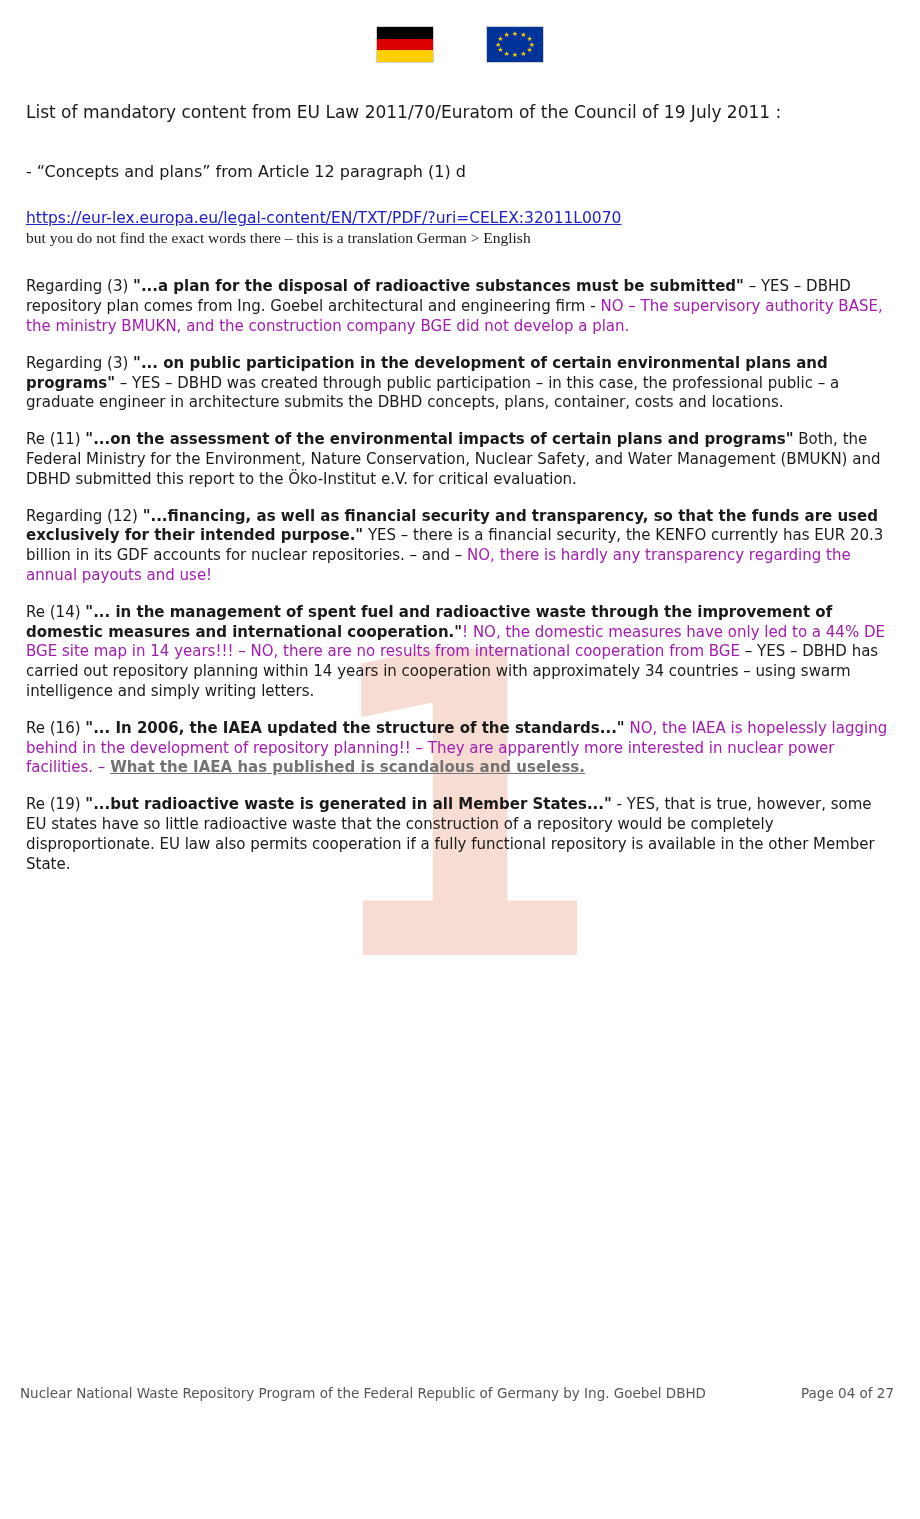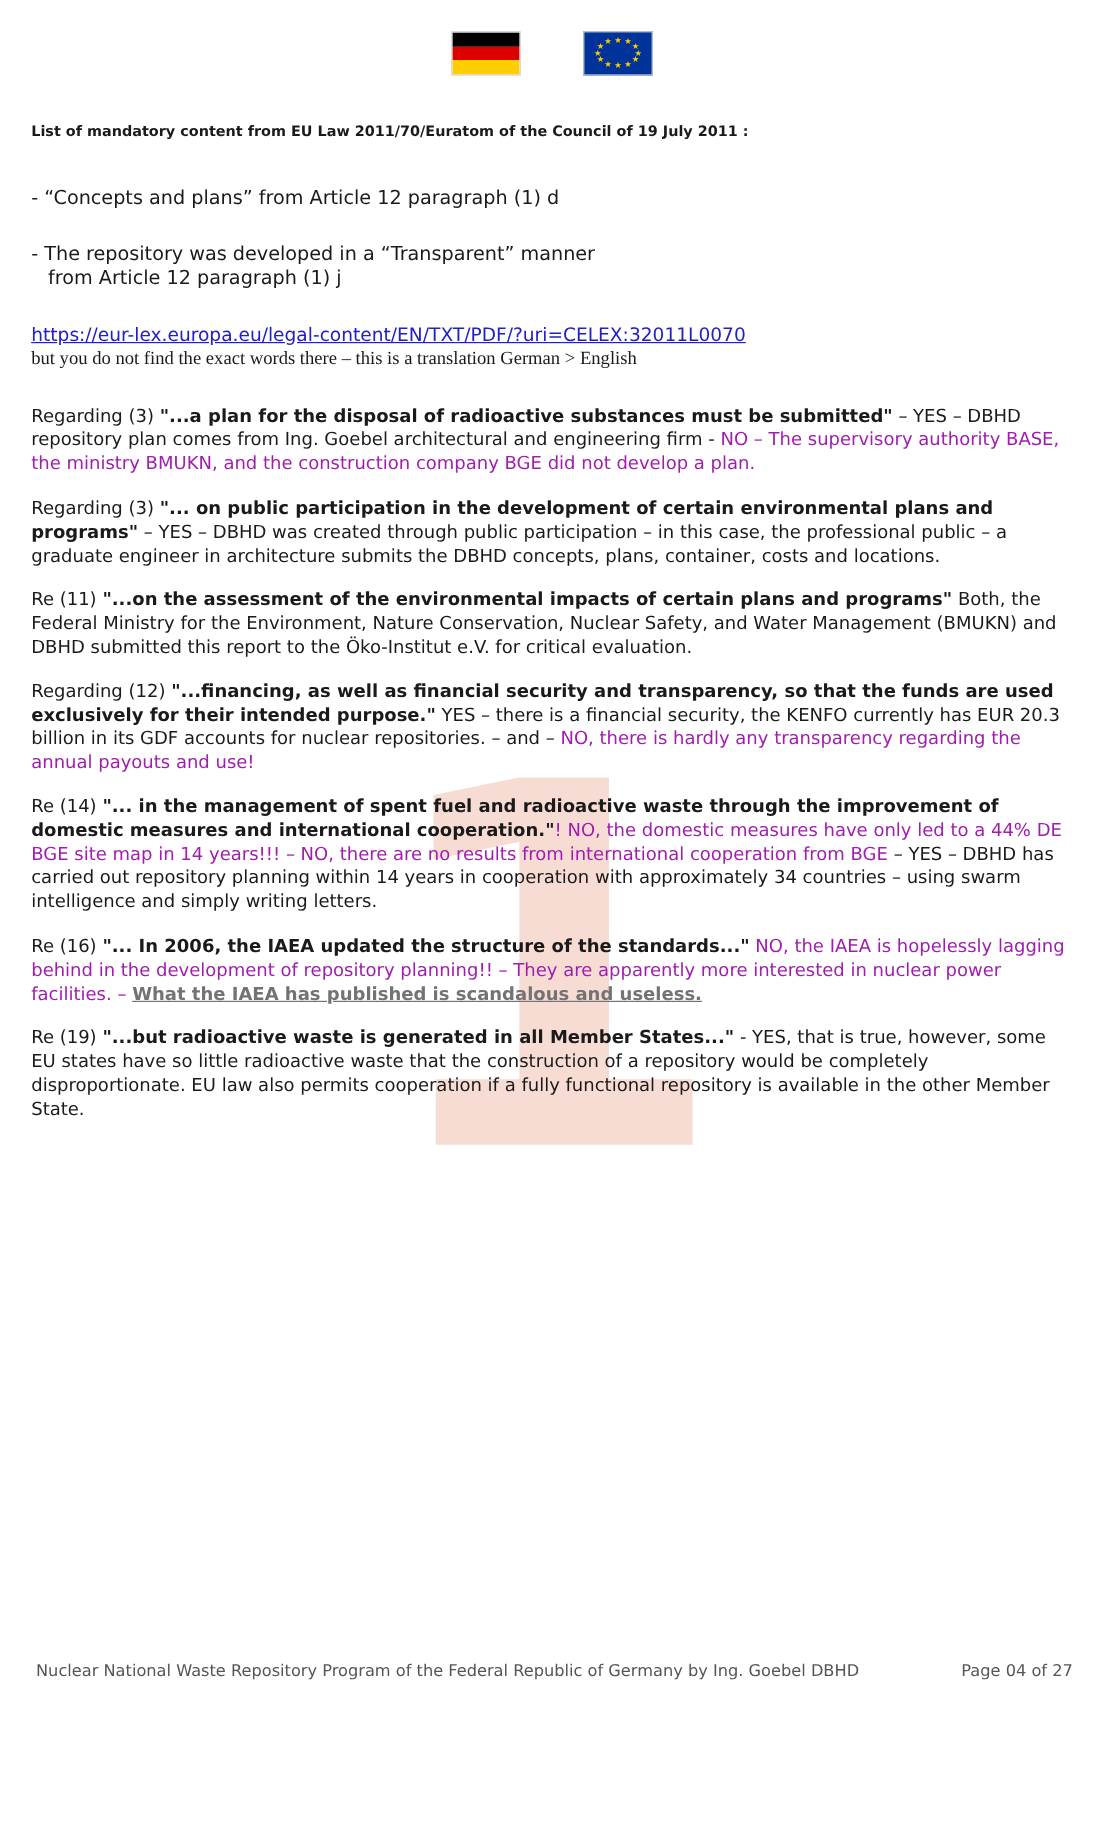--- a/index.html
+++ b/index.html
@@ -74,22 +74,22 @@
     transform: translate(-50%, -50%);
   }
 
   h1.question {
     font-size: 15.5px;
     font-weight: 400;
     margin: 14px 0 0 0;
     line-height: 1.35;
   }
   h2.subtitle {
-    font-size: 12px;
-    font-weight: 700;
+    font-size: 17px;
+    font-weight: 400;
     margin: 24px 0 0 0;
     line-height: 1.35;
   }
   .bullets {
     margin-top: 38px;
   }
   .bullet {
     font-size: 16px;
     font-weight: 400;
     line-height: 1.28;
@@ -120,21 +120,21 @@
     line-height: 1.32;
     margin-bottom: 17px;
     text-align: left;
   }
   .b { font-weight: 700; }
   .red { color: #a21caf; }
   .redb { color: #737373; font-weight: 700; text-decoration: underline; }
 
   .footer {
     position: absolute;
-    left: 30px;
+    left: 20px;
     right: 26px;
     bottom: 118px;
     display: flex;
     justify-content: space-between;
     font-size: 13.5px;
     color: #555555;
     z-index: 3;
   }
 </style>
 </head>
@@ -170,24 +170,20 @@
       </div>
     </div>
 
 
     <h2 class="subtitle">List of mandatory content from EU Law 2011/70/Euratom of the Council of 19 July 2011 :</h2>
 
     <div class="bullets">
       <div class="bullet">
         <span>- “Concepts and plans” from Article 12 paragraph (1) d</span>
       </div>
-      <div class="bullet">
-        <span>- The repository was developed in a “Transparent” manner</span>
-        <span class="indent">from Article 12 paragraph (1) j</span>
-      </div>
     </div>
 
     <div class="linkblock">
       <a class="link" href="#" title="https://eur-lex.europa.eu/legal-content/EN/TXT/PDF/?uri=CELEX:32011L0070">https://eur-lex.europa.eu/legal-content/EN/TXT/PDF/?uri=CELEX:32011L0070</a>
       <div class="linknote">but you do not find the exact words there – this is a translation German &gt; English</div>
     </div>
 
     <div class="paras" id="paragraph-list">
         <div class="para"><span>Regarding (3) </span><span class="b">"...a plan for the disposal of radioactive substances must be submitted"</span><span> – YES – DBHD repository plan comes from Ing. Goebel architectural and engineering firm - </span><span class="red">NO – The supervisory authority BASE, the ministry BMUKN, and the construction company BGE did not develop a plan.</span></div>
         <div class="para"><span>Regarding (3) </span><span class="b">"... on public participation in the development of certain environmental plans and programs"</span><span> – YES – DBHD was created through public participation – in this case, the professional public – a graduate engineer in architecture submits the DBHD concepts, plans, container, costs and locations.</span></div>

